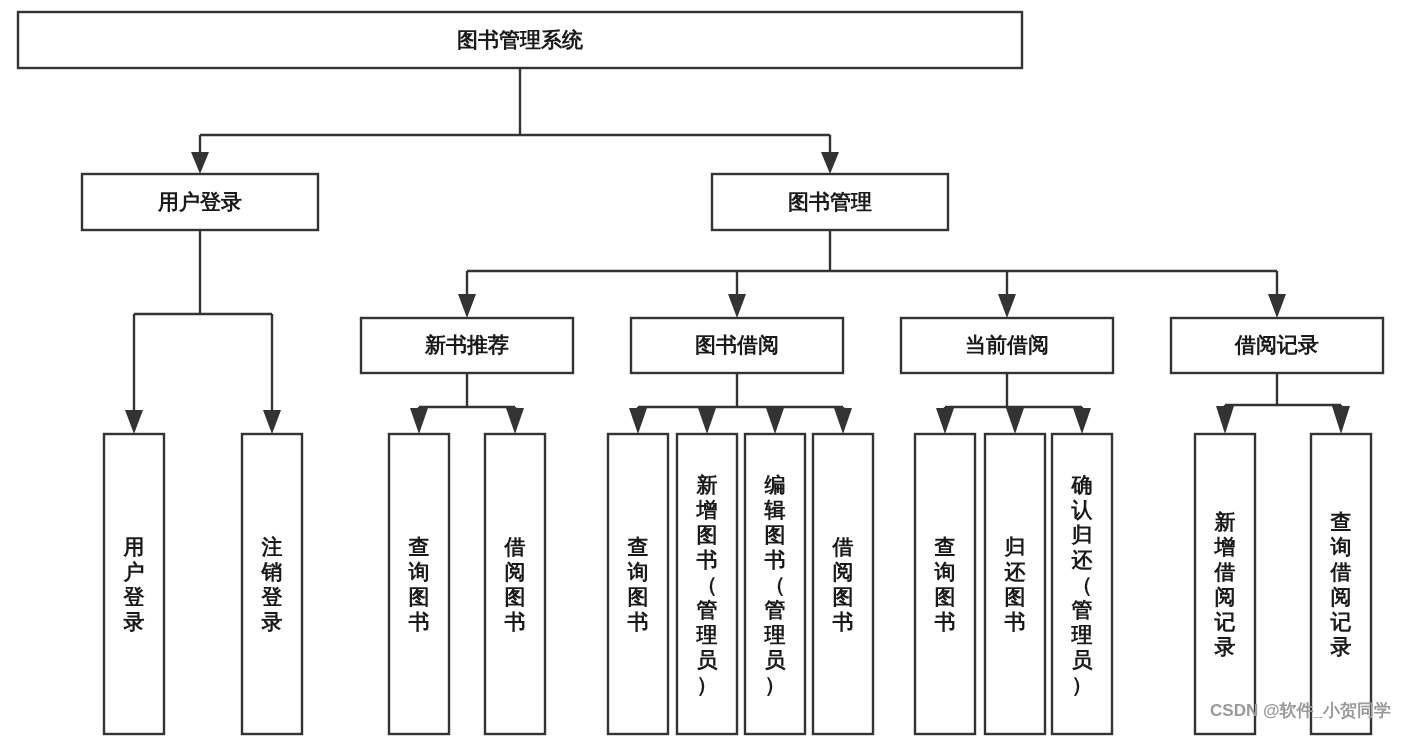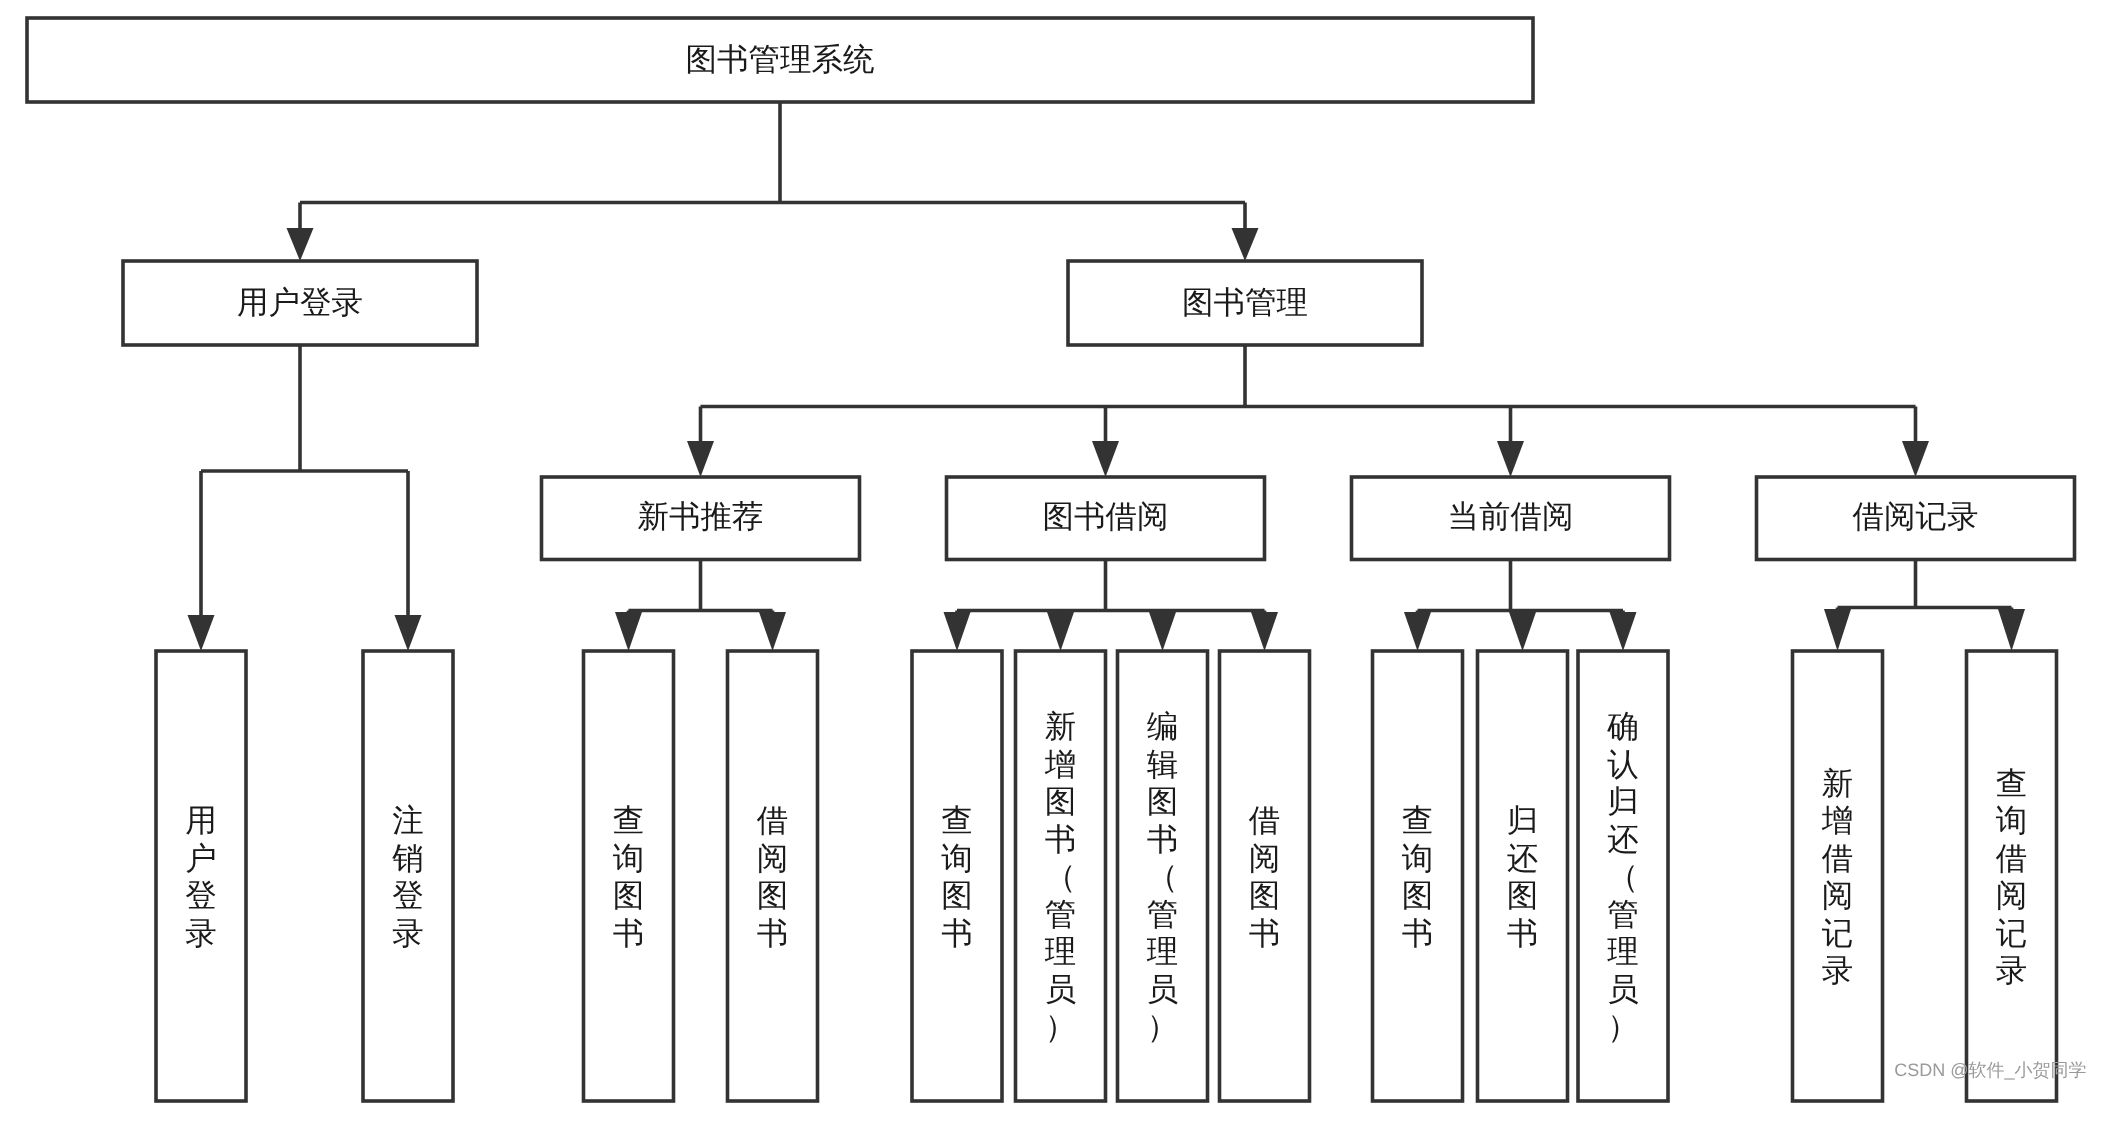--- a/index.html
+++ b/index.html
@@ -13,20 +13,21 @@
     font-family: "Liberation Sans", "DejaVu Sans", sans-serif;
     overflow: hidden;
     position: relative;
   }
   #diagram-root {
     position: absolute;
     left: 0;
     top: 0;
     width: 1405px;
     height: 728px;
+    font-weight: bold;
   }
   svg#tree-svg {
     display: block;
     width: 1405px;
     height: 747px;
   }
   .node-box {
     fill: #ffffff;
     stroke: #333333;
     stroke-width: 2.4;
@@ -51,21 +52,21 @@
   }
   .arrow-head {
     fill: #333333;
     stroke: none;
   }
   .watermark {
     position: absolute;
     right: 14px;
     bottom: 6px;
     font-family: "Liberation Sans", "DejaVu Sans", sans-serif;
-    font-size: 12px;
+    font-size: 17px;
     color: #9a9a9a;
     white-space: nowrap;
     pointer-events: none;
   }
 </style>
 </head>
 <body>
 
 <div id="diagram-root">
 

